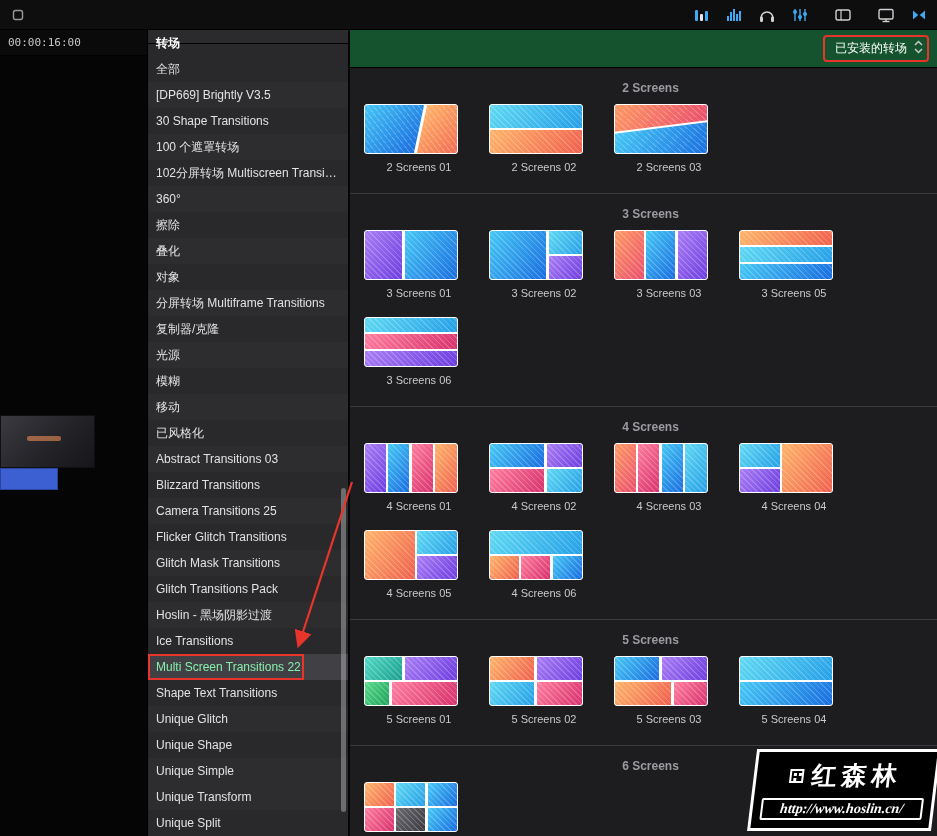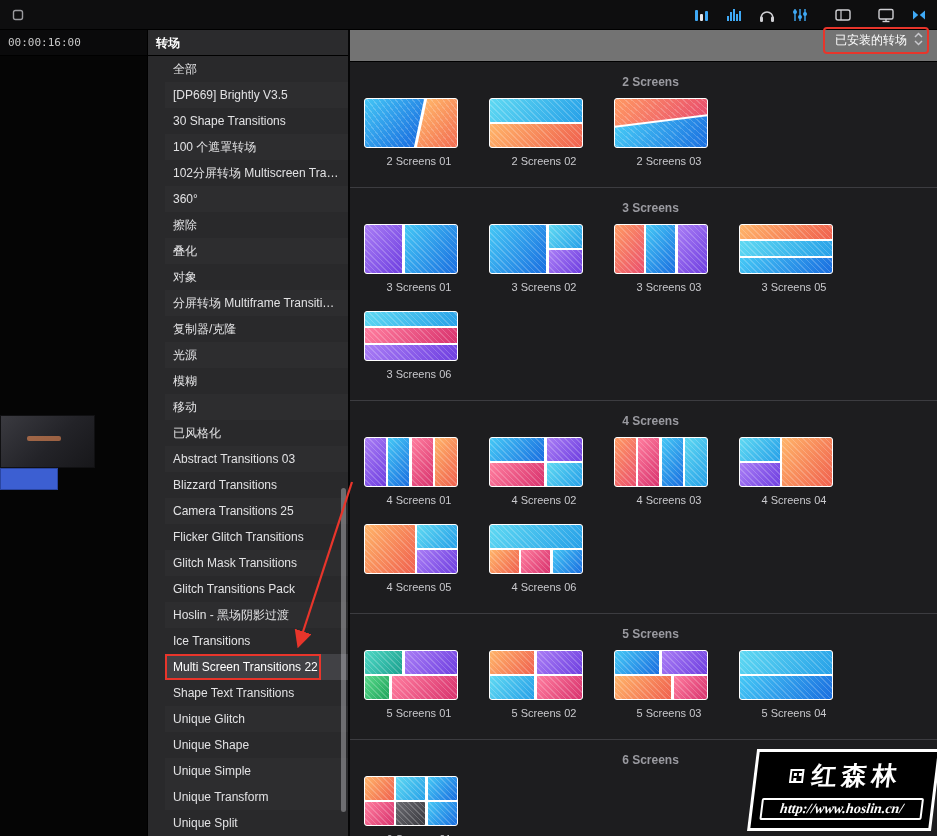--- a/index.html
+++ b/index.html
@@ -26,36 +26,36 @@
   .clip-thumb { position:absolute; top:359px; left:0; width:95px; height:53px;
     background:linear-gradient(135deg,#3a3a40 0%, #232328 55%, #17171a 100%);
     border:1px solid #101012; }
   .clip-thumb::after { content:""; position:absolute; left:26px; top:20px; width:34px; height:5px;
     background:rgba(255,150,90,.55); border-radius:2px; }
   .clip-bar { position:absolute; top:412px; left:0; width:58px; height:22px; background:#3c5fd2;
     border:1px solid #2a45a0; }
 
   
   .sidebar { width:202px; background:#29292b; position:relative; border-right:2px solid #060607; }
-  .sidebar-header { height:26px; line-height:26px; padding-left:8px; background:#2b2b2d;
+  .sidebar-header { height:14px; line-height:26px; padding-left:8px; background:#2b2b2d;
     color:#fff; font-size:12px; font-weight:600; border-bottom:1px solid #000; }
-  .sidebar-list { position:absolute; top:26px; left:0; right:0; bottom:0; overflow:hidden;padding-left:17px; }
+  .sidebar-list { position:absolute; top:26px; left:0; right:0; bottom:0; overflow:hidden; }
   .sb-item { height:26px; line-height:26px; padding:0 8px; font-size:12px; color:#e2e2e4;
     background:#29292b; position:relative; white-space:nowrap; overflow:hidden; text-overflow:ellipsis; }
   .sb-item.alt { background:#2d2d2f; }
-  .sb-item.selected { background:#414145; color:#ffffff; }
+  .sb-item.selected { background:#414145; color:#86efac; }
   .red-box-item { position:absolute; left:0; top:0; bottom:0; width:156px;
     border:2px solid #e8352b; pointer-events:none; }
   .sidebar-scrollbar { position:absolute; right:2px; top:458px; width:5px; height:324px;
     background:rgba(190,190,195,.45); border-radius:3px; }
 
   
   .main { flex:1; background:#1d1d1f; display:flex; flex-direction:column; }
-  .main-header { height:32px; background:#737373; border-bottom:1px solid #000;
-    display:flex; align-items:flex-start; justify-content:flex-end; padding-right:10px; }
+  .main-header { height:38px; background:#14532d; border-bottom:1px solid #000;
+    display:flex; align-items:center; justify-content:flex-end; padding-right:10px; }
   .dropdown { position:relative; display:flex; align-items:center; gap:7px; color:#fff;
     font-size:12px; padding:2px 4px; cursor:default; }
   .red-box-dd { position:absolute; inset:-3px -2px -3px -8px; border:2px solid #e8352b;
     border-radius:4px; pointer-events:none; }
   .grid { flex:1; overflow:hidden;text-align:center; }
 
   .section { padding:13px 0 2px 14px; border-top:1px solid #3c3c40; }
   .section:first-child { border-top:none; }
   .section-title { font-size:12px; font-weight:700; color:#9a9aa0; margin-bottom:9px; }
   .thumb-row { display:flex; flex-wrap:wrap; }

